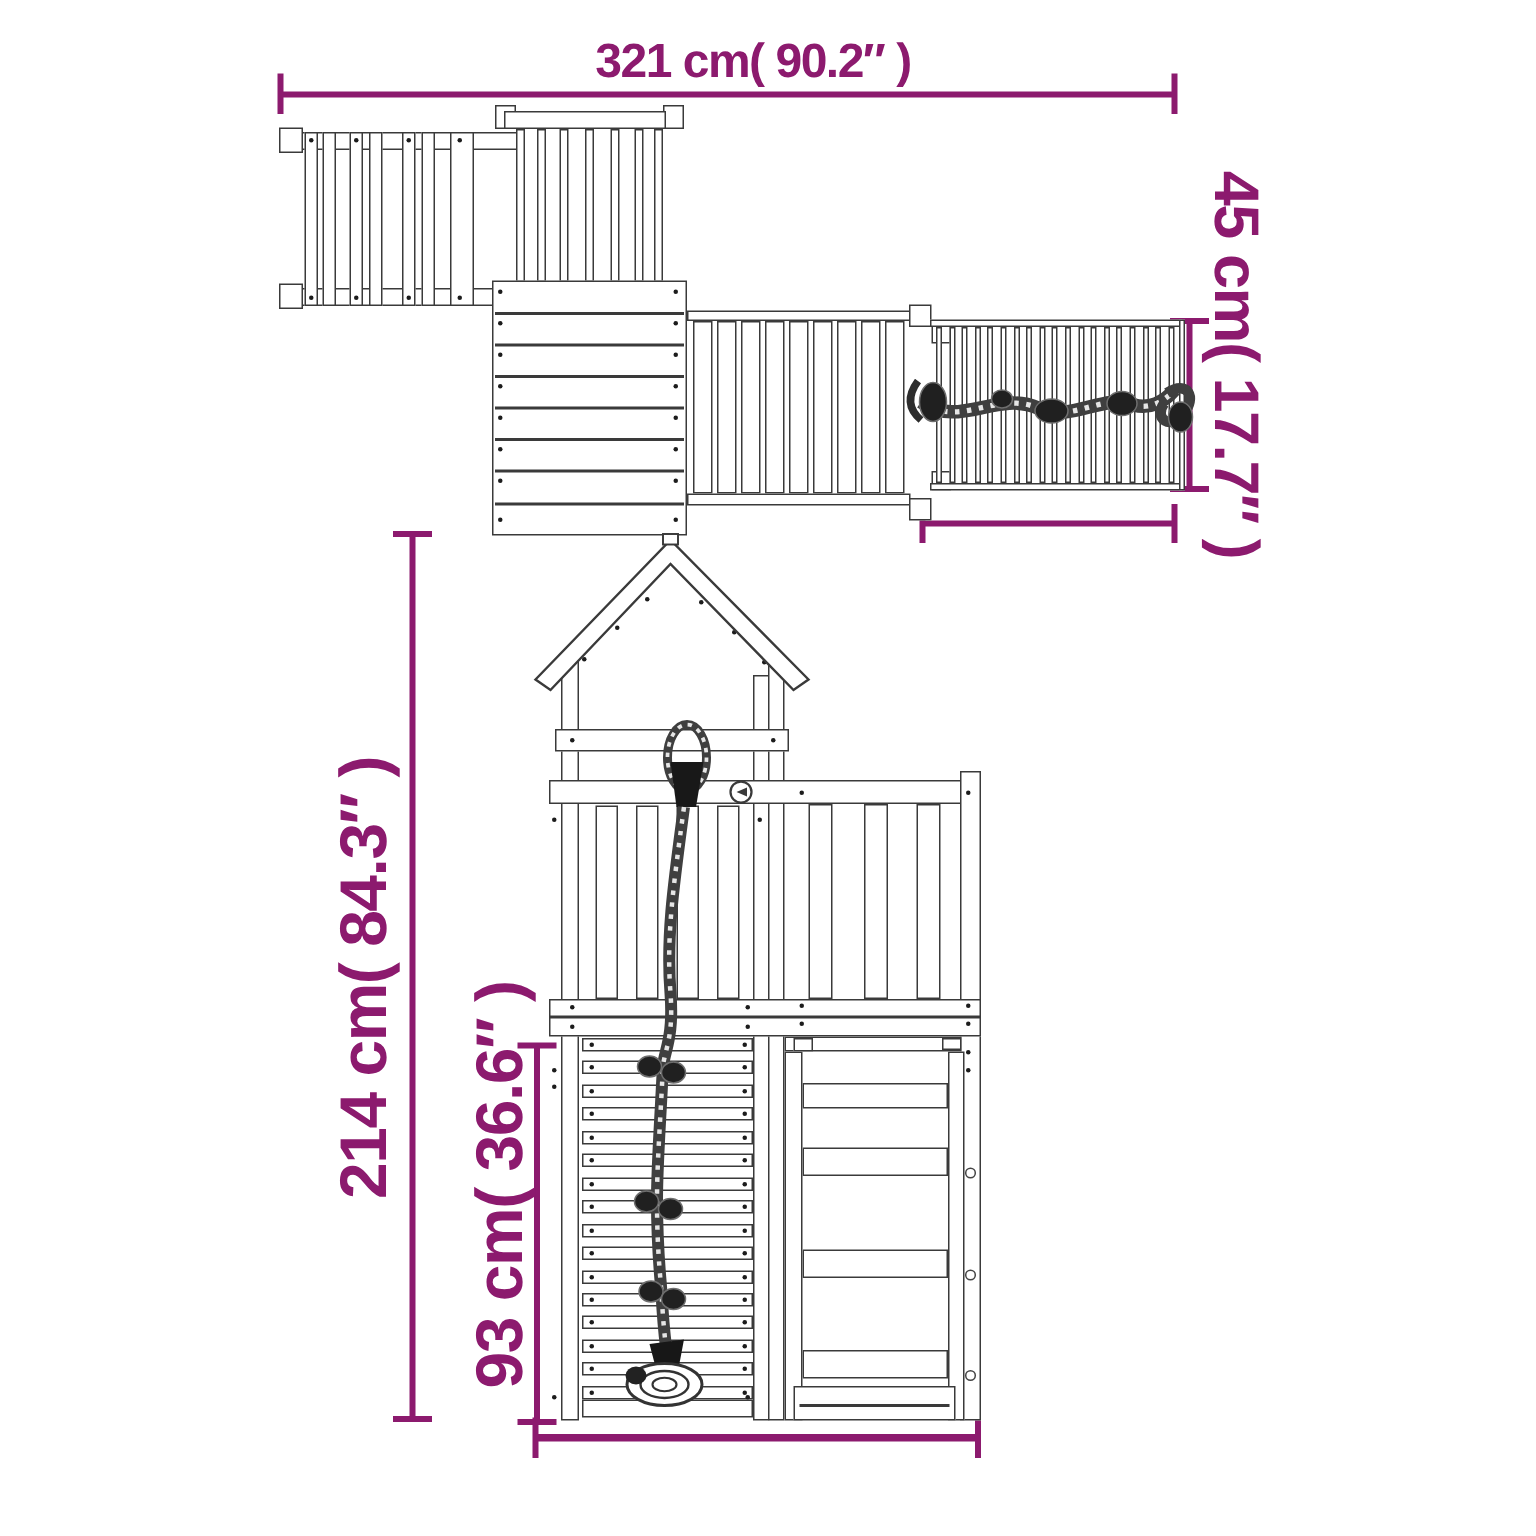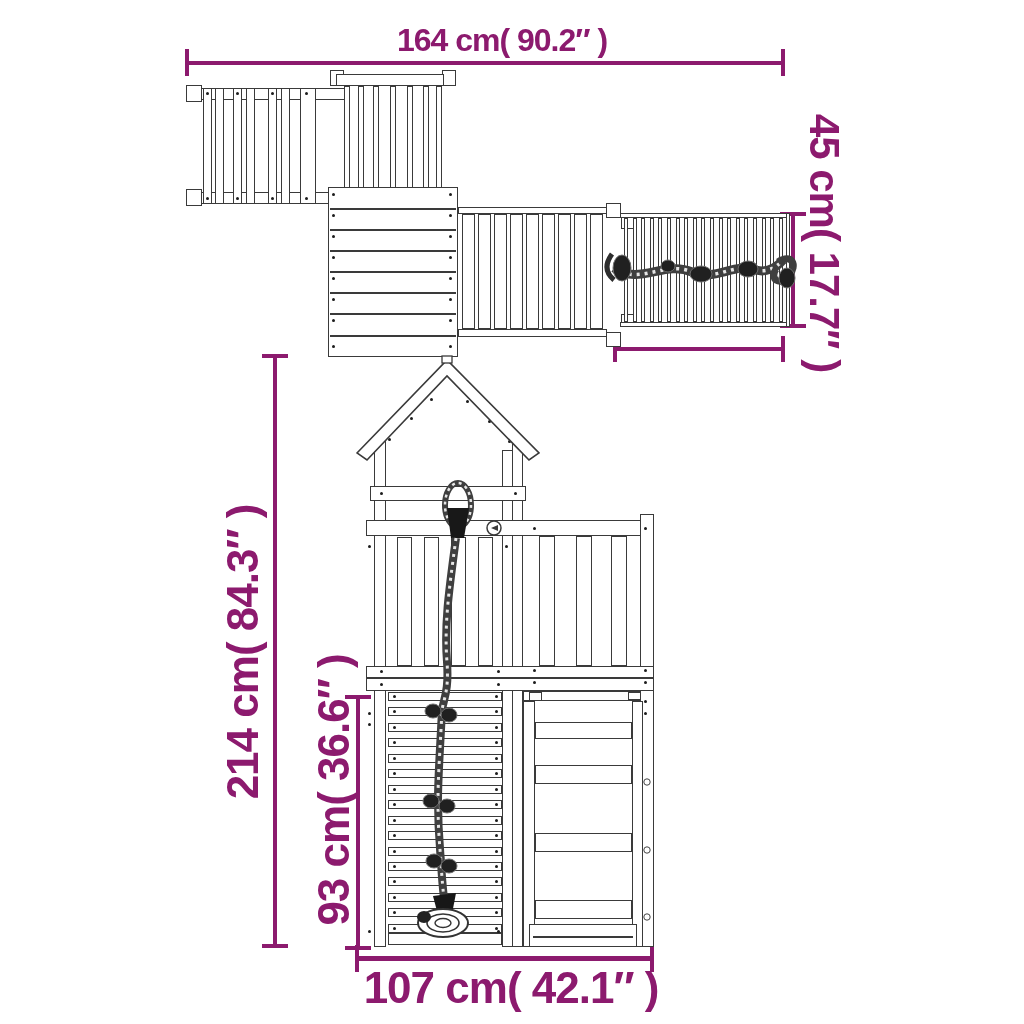--- a/index.html
+++ b/index.html
@@ -20,21 +20,21 @@
   svg{position:absolute;left:0;top:0;}
 </style>
 </head>
 <body>
 
 <div id="c">
 
   <div class="dimbar" style="left:187px;top:61px;width:596px;height:4px;"></div>
   <div class="dimbar" style="left:185px;top:49px;width:4px;height:27px;"></div>
   <div class="dimbar" style="left:781px;top:49px;width:4px;height:27px;"></div>
-  <div class="dimlabel fs-small" style="left:502px;top:40px;">164 cm( 90.2″ )</div>
+  <div class="dimlabel fs-small" style="left:502px;top:40px;">321 cm( 90.2″ )</div>
 
   <div class="dimbar" style="left:791px;top:214px;width:4px;height:114px;"></div>
   <div class="dimbar" style="left:780px;top:212px;width:26px;height:4px;"></div>
   <div class="dimbar" style="left:780px;top:324px;width:26px;height:4px;"></div>
   <div class="dimlabel fs-mid rcw" style="left:824px;top:243px;">45 cm( 17.7″ )</div>
 
   <div class="dimbar" style="left:615px;top:347px;width:168px;height:4px;"></div>
   <div class="dimbar" style="left:613px;top:336px;width:4px;height:26px;"></div>
   <div class="dimbar" style="left:781px;top:336px;width:4px;height:26px;"></div>
 
@@ -44,21 +44,20 @@
   <div class="dimlabel fs-big rccw" style="left:243px;top:652px;">214 cm( 84.3″ )</div>
 
   <div class="dimbar" style="left:356px;top:697px;width:4px;height:253px;"></div>
   <div class="dimbar" style="left:345px;top:695px;width:26px;height:4px;"></div>
   <div class="dimbar" style="left:345px;top:946px;width:26px;height:4px;"></div>
   <div class="dimlabel fs-big rccw" style="left:334px;top:790px;">93 cm( 36.6″ )</div>
 
   <div class="dimbar" style="left:357px;top:956px;width:295px;height:5px;"></div>
   <div class="dimbar" style="left:355px;top:945px;width:4px;height:27px;"></div>
   <div class="dimbar" style="left:650px;top:945px;width:4px;height:27px;"></div>
-  <div class="dimlabel fs-big" style="left:511px;top:988px;">107 cm( 42.1″ )</div>
 
   <div class="r" style="left: 188px; top: 88px; width: 162px; height: 12px;"></div>
     <div class="r" style="left: 188px; top: 192px; width: 162px; height: 12px;"></div>
     <div class="r" style="left: 186px; top: 85px; width: 16px; height: 17px;"></div>
     <div class="r" style="left: 186px; top: 189px; width: 16px; height: 17px;"></div>
     <div class="r" style="left: 203px; top: 88px; width: 9px; height: 116px;"></div>
     <div class="r" style="left: 215px; top: 88px; width: 9px; height: 116px;"></div>
     <div class="r" style="left: 233px; top: 88px; width: 9px; height: 116px;"></div>
     <div class="r" style="left: 246px; top: 88px; width: 9px; height: 116px;"></div>
     <div class="r" style="left: 268px; top: 88px; width: 9px; height: 116px;"></div>

